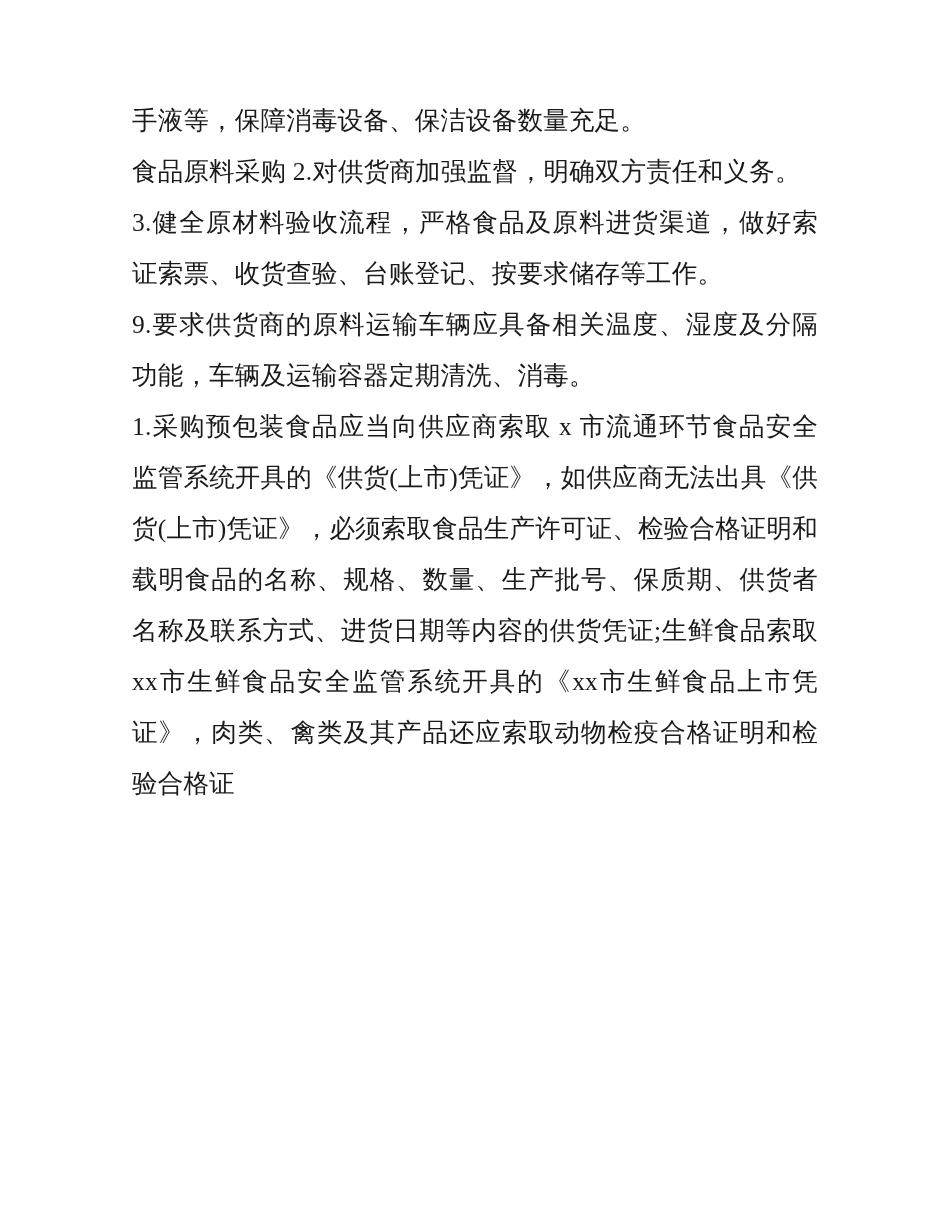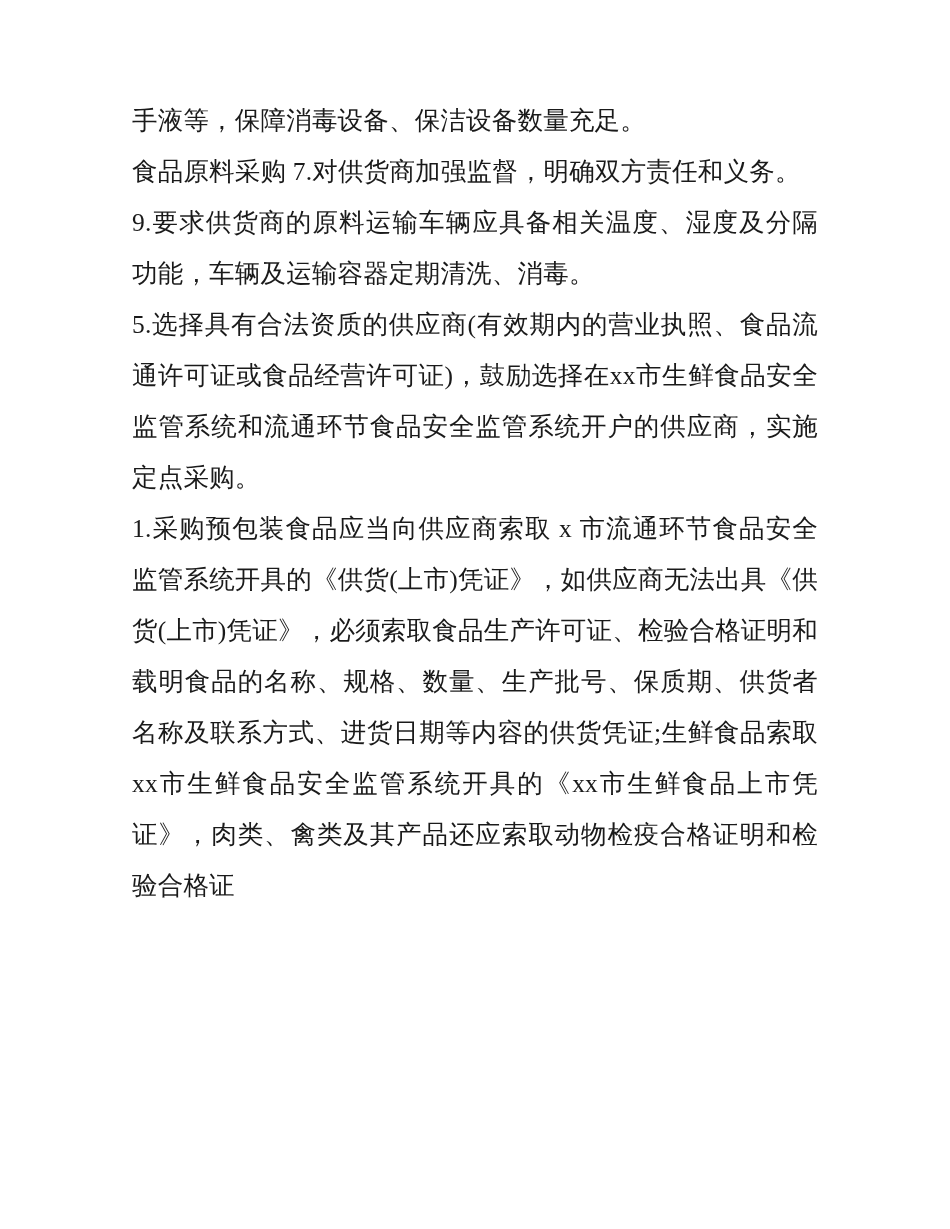--- a/index.html
+++ b/index.html
@@ -36,18 +36,18 @@
   .para + .para {
     margin-top: 0px;
   }
 </style>
 </head>
 <body>
 
 <div class="page">
   <div class="doc-body">
     <p class="para">手液等，保障消毒设备、保洁设备数量充足。</p>
-    <p class="para">食品原料采购 7.对供货商加强监督，明确双方责任和义务。</p>
+    <p class="para">食品原料采购 2.对供货商加强监督，明确双方责任和义务。</p>
+    <p class="para">3.健全原材料验收流程，严格食品及原料进货渠道，做好索证索票、收货查验、台账登记、按要求储存等工作。</p>
     <p class="para">9.要求供货商的原料运输车辆应具备相关温度、湿度及分隔功能，车辆及运输容器定期清洗、消毒。</p>
-    <p class="para">5.选择具有合法资质的供应商(有效期内的营业执照、食品流通许可证或食品经营许可证)，鼓励选择在xx市生鲜食品安全监管系统和流通环节食品安全监管系统开户的供应商，实施定点采购。</p>
     <p class="para">1.采购预包装食品应当向供应商索取 x 市流通环节食品安全监管系统开具的《供货(上市)凭证》，如供应商无法出具《供货(上市)凭证》，必须索取食品生产许可证、检验合格证明和载明食品的名称、规格、数量、生产批号、保质期、供货者名称及联系方式、进货日期等内容的供货凭证;生鲜食品索取xx市生鲜食品安全监管系统开具的《xx市生鲜食品上市凭证》，肉类、禽类及其产品还应索取动物检疫合格证明和检验合格证</p>
   </div>
 </div>
 
 </body></html>

